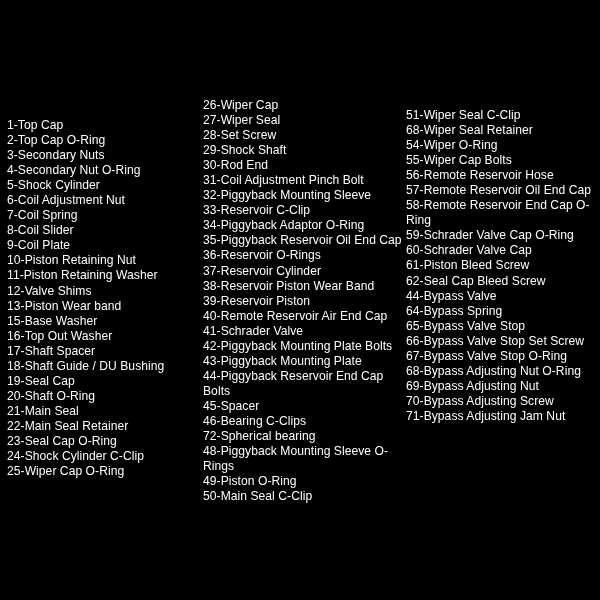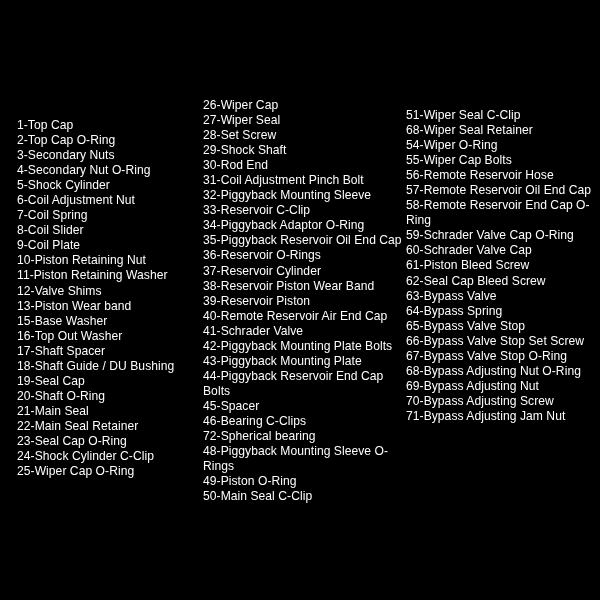--- a/index.html
+++ b/index.html
@@ -27,21 +27,21 @@
     width: 600px;
     height: 600px;
     display: flex;
     align-items: flex-start;
   }
   .col {
     box-sizing: border-box;
   }
   .col-1 {
     width: 200px;
-    padding-left: 16px;
+    padding-left: 6px;
     padding-top: 117px;
   }
   .col-2 {
     width: 203px;
     padding-left: 2px;
     padding-top: 97px;
   }
   .col-3 {
     width: 197px;
     padding-left: 2px;
@@ -132,21 +132,21 @@
         <li>68-Wiper Seal Retainer</li>
         <li>54-Wiper O-Ring</li>
         <li>55-Wiper Cap Bolts</li>
         <li>56-Remote Reservoir Hose</li>
         <li>57-Remote Reservoir Oil End Cap</li>
         <li>58-Remote Reservoir End Cap O-Ring</li>
         <li>59-Schrader Valve Cap O-Ring</li>
         <li>60-Schrader Valve Cap</li>
         <li>61-Piston Bleed Screw</li>
         <li>62-Seal Cap Bleed Screw</li>
-        <li>63-Bypass Valve</li>
+        <li>44-Bypass Valve</li>
         <li>64-Bypass Spring</li>
         <li>65-Bypass Valve Stop</li>
         <li>66-Bypass Valve Stop Set Screw</li>
         <li>67-Bypass Valve Stop O-Ring</li>
         <li>68-Bypass Adjusting Nut O-Ring</li>
         <li>69-Bypass Adjusting Nut</li>
         <li>70-Bypass Adjusting Screw</li>
         <li>71-Bypass Adjusting Jam Nut</li>
       </ul>
     </div>

